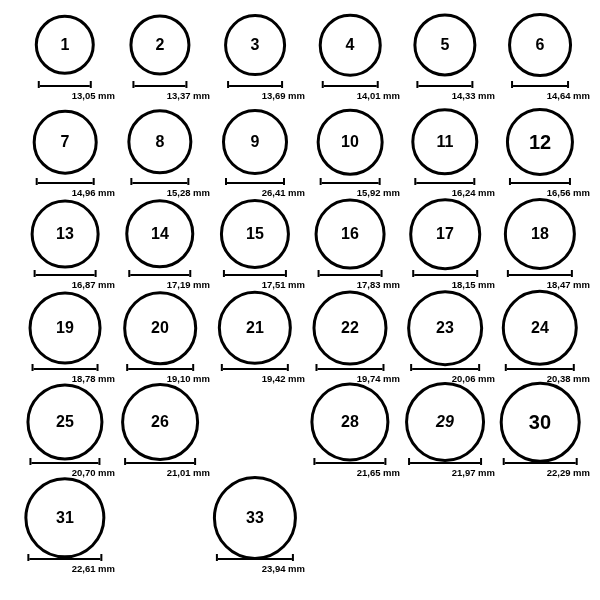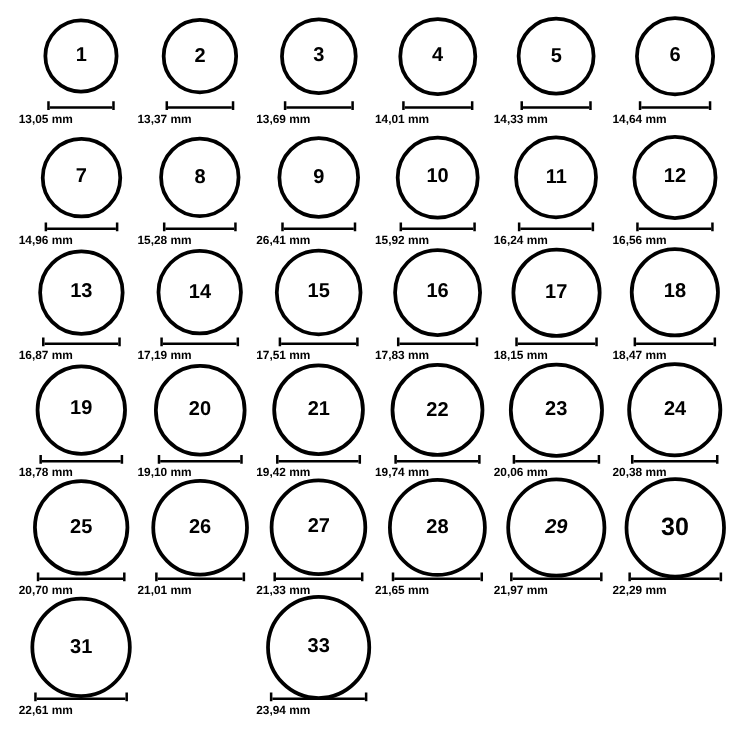--- a/index.html
+++ b/index.html
@@ -67,21 +67,21 @@
     left: 0;
     right: 0;
     top: 50%;
     border-top: 2px solid #000000;
   }
   .mm {
     position: absolute;
     top: 9px;
     left: 0;
     width: 100px;
-    text-align: left;
+    text-align: right;
     font-size: 9.5px;
     font-weight: bold;
     color: #000000;
     letter-spacing: 0px;
   }
 </style>
 </head>
 <body>
 
 <div id="chart">
@@ -202,21 +202,21 @@
         </div>
       </div>
       <div class="measure">
         <div class="bar" style="width: 61.4032px;"></div>
         <div class="mm">16,24 mm</div>
       </div>
     </div>
     <div class="cell" style="left: 490px; top: 106px;">
       <div class="ring-wrap">
         <div class="ring" style="width: 62.1008px; height: 62.1008px;">
-          <span class="ring-label" style="font-size: 16px;">12</span>
+          <span class="ring-label" style="font-size: 20px;">12</span>
         </div>
       </div>
       <div class="measure">
         <div class="bar" style="width: 62.1008px;"></div>
         <div class="mm">16,56 mm</div>
       </div>
     </div>
     <div class="cell" style="left: 15px; top: 198px;">
       <div class="ring-wrap">
         <div class="ring" style="width: 62.7766px; height: 62.7766px;">
@@ -362,31 +362,20 @@
     </div>
     <div class="cell" style="left: 110px; top: 386px;">
       <div class="ring-wrap">
         <div class="ring" style="width: 71.8018px; height: 71.8018px;">
           <span class="ring-label" style="font-size: 16px;">26</span>
         </div>
       </div>
       <div class="measure">
         <div class="bar" style="width: 71.8018px;"></div>
         <div class="mm">21,01 mm</div>
-      </div>
-    </div>
-    <div class="cell" style="left: 205px; top: 386px;">
-      <div class="ring-wrap">
-        <div class="ring" style="width: 72.4994px; height: 72.4994px;">
-          <span class="ring-label" style="font-size: 16px;">27</span>
-        </div>
-      </div>
-      <div class="measure">
-        <div class="bar" style="width: 72.4994px;"></div>
-        <div class="mm">21,33 mm</div>
       </div>
     </div>
     <div class="cell" style="left: 300px; top: 386px;">
       <div class="ring-wrap">
         <div class="ring" style="width: 73.197px; height: 73.197px;">
           <span class="ring-label" style="font-size: 16px;">28</span>
         </div>
       </div>
       <div class="measure">
         <div class="bar" style="width: 73.197px;"></div>

